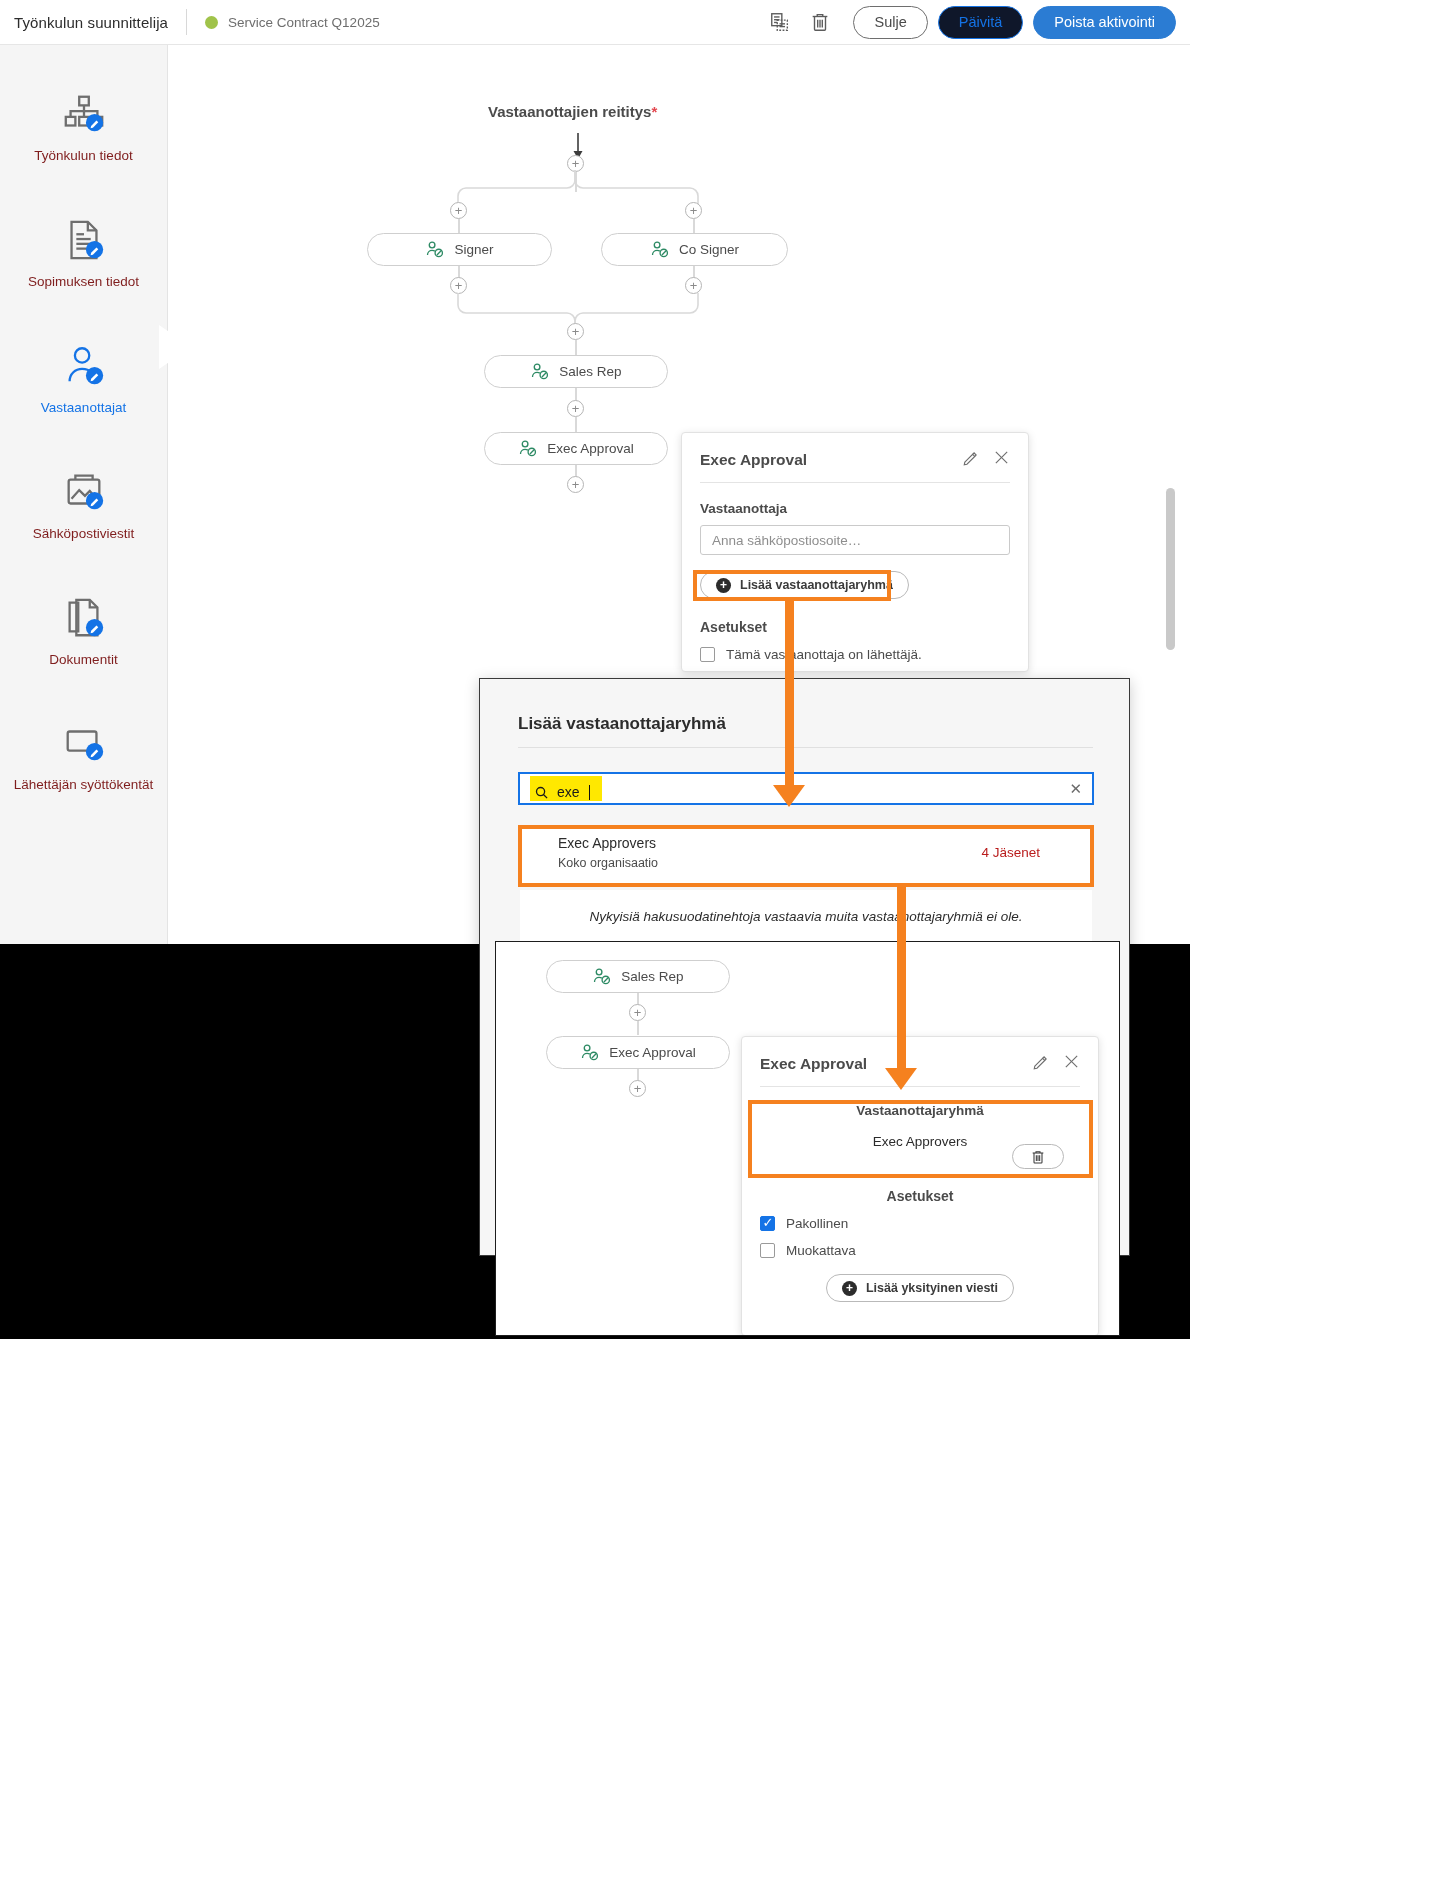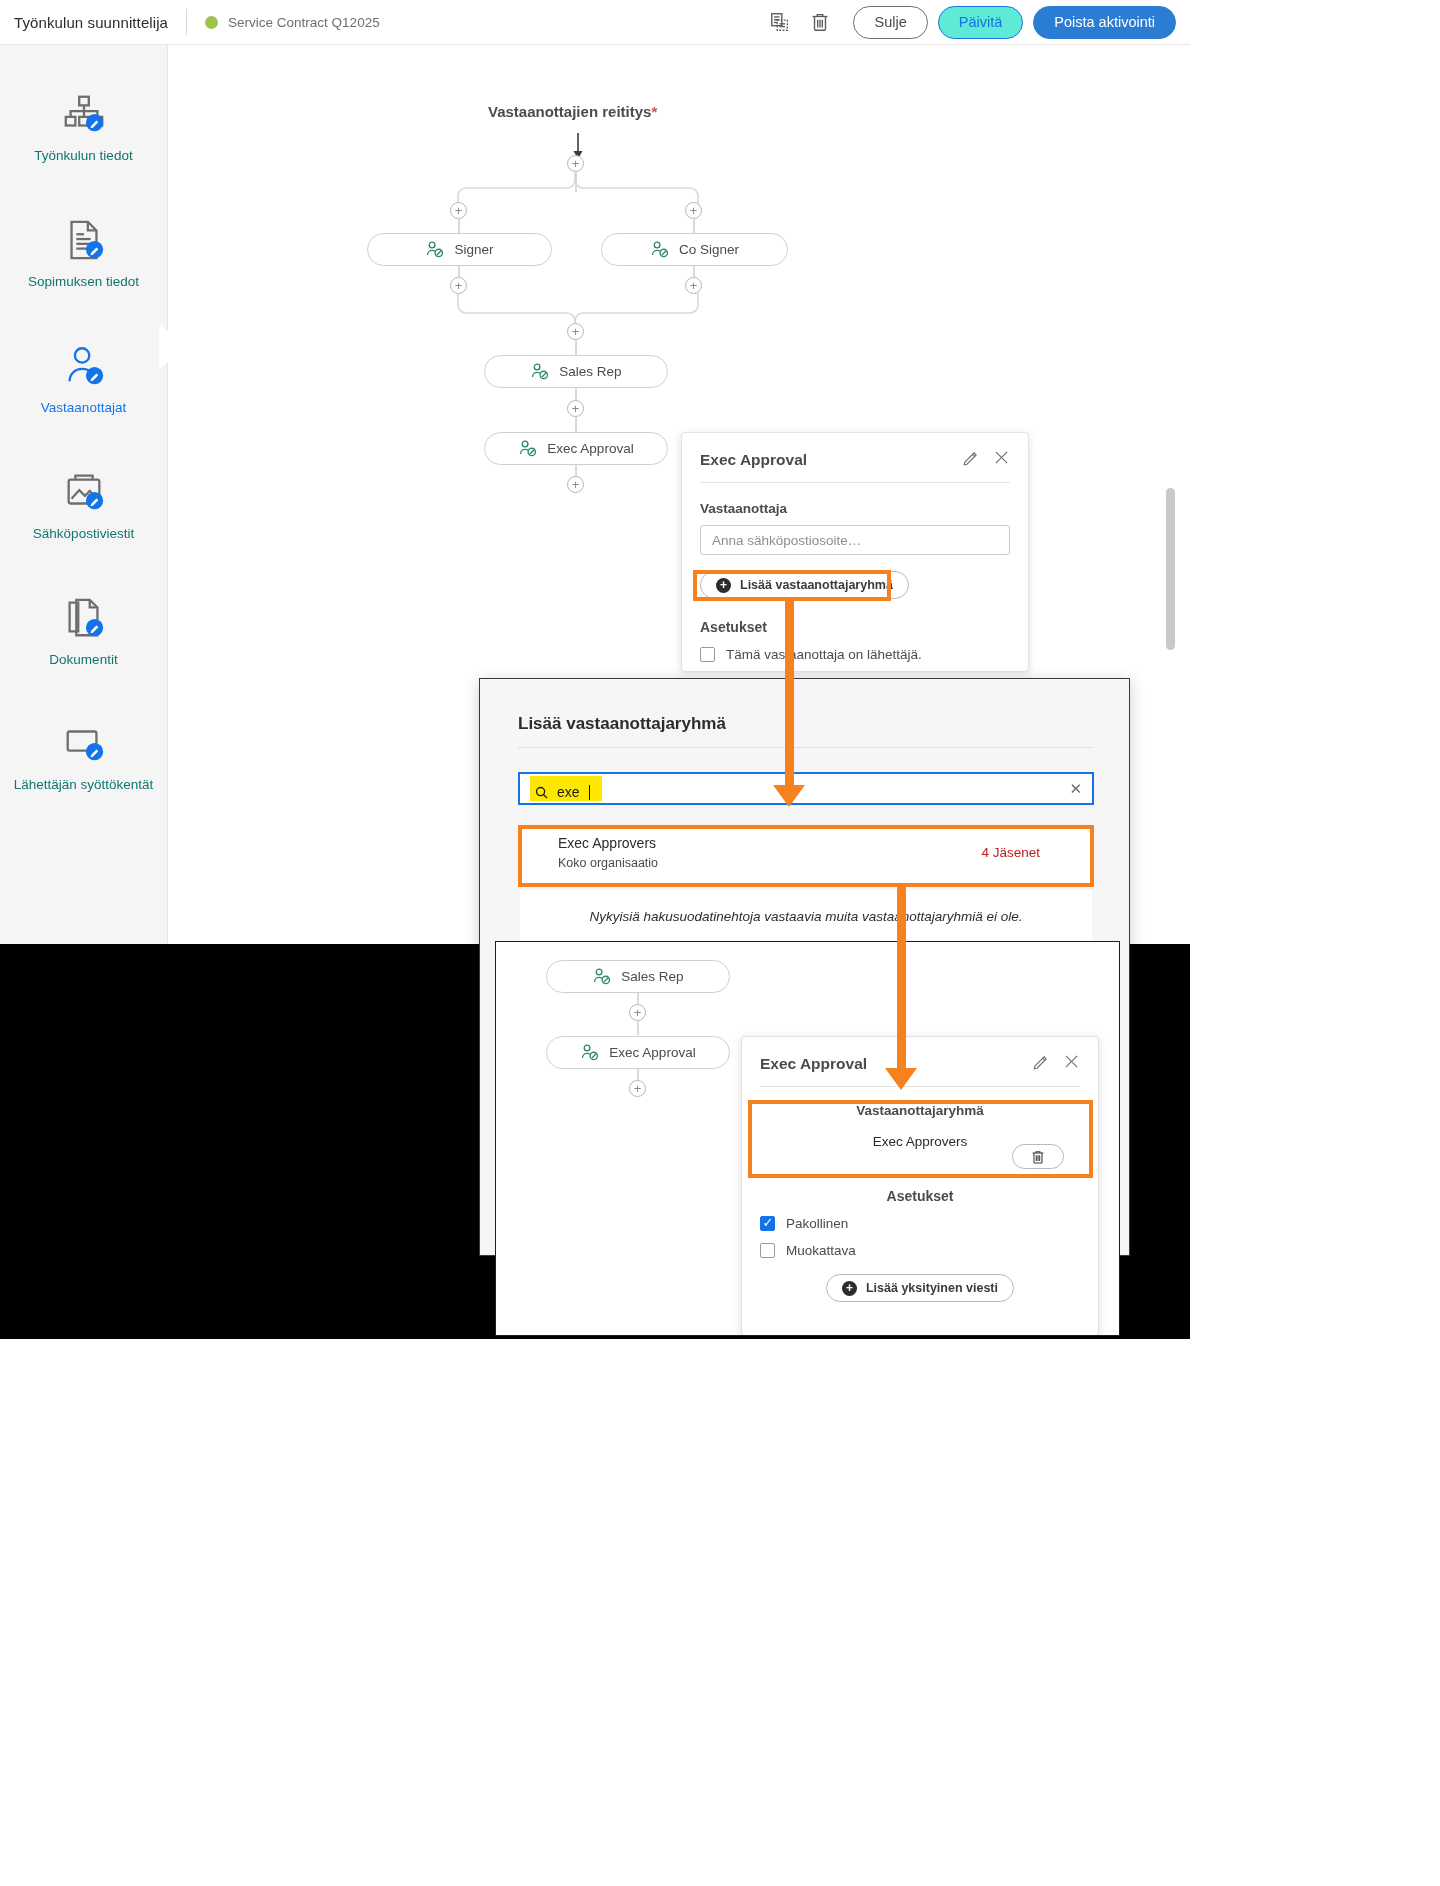--- a/index.html
+++ b/index.html
@@ -16,33 +16,33 @@
   .vdiv{ width:1px; height:26px; background:#d8d8d8; margin:0 18px; }
   .status-dot{ width:13px; height:13px; border-radius:50%; background:#a0c34a; margin-right:10px; }
   .doc-name{ font-size:13.5px; color:#6e6e6e; }
   .spacer{ flex:1; }
   .icon-btn{ width:34px;height:34px;display:flex;align-items:center;justify-content:center;cursor:pointer; margin-right:6px;}
   .btn{
     height:33px; border-radius:17px; display:flex; align-items:center; justify-content:center;
     padding:0 20px; font-size:14.5px; cursor:pointer; white-space:nowrap; margin-left:10px;
   }
   .btn-outline{ border:1.6px solid #6e6e6e; color:#4b4b4b; background:#fff; }
-  .btn-outline-blue{ border:1.6px solid #1473e6; color:#1473e6; background:#5eead4; }
+  .btn-outline-blue{ border:1.6px solid #1473e6; color:#1473e6; background:#0f172a; }
   .btn-primary{ background:#2b7cd3; color:#fff; border:1.6px solid #2b7cd3; font-weight:500;}
 
   
   .rail{
     position:absolute; left:0; top:45px; width:168px; height:900px;
     background:#f5f5f5; border-right:1px solid #e4e4e4;
     padding-top:30px;
   }
   .rail-item{ width:100%; padding:14px 4px 6px; display:flex; flex-direction:column; align-items:center; cursor:pointer;}
   .rail-item + .rail-item{ margin-top:30px; }
   .rail-icon{ width:50px;height:50px;display:flex;align-items:center;justify-content:center;}
-  .rail-label{ margin-top:9px; font-size:13.5px; color:#0f766e; text-align:center; line-height:1.25;}
+  .rail-label{ margin-top:9px; font-size:13.5px; color:#7f1d1d; text-align:center; line-height:1.25;}
   .rail-item.active .rail-label{ color:#1473e6; font-weight:400; }
   .rail-caret{
     position:absolute; left:159px; top:325px; width:18px; height:44px;
     background:#fff; clip-path:polygon(0 0,100% 28%,100% 72%,0 100%);
   }
 
   
   .canvas{ position:absolute; left:168px; top:45px; width:1005px; height:900px; background:#fff; overflow:hidden;}
   .flow-title{ position:absolute; left:320px; top:58px; font-size:15px; font-weight:700; color:#4b4b4b;}
   .flow-title .req{ color:#e34850; }

